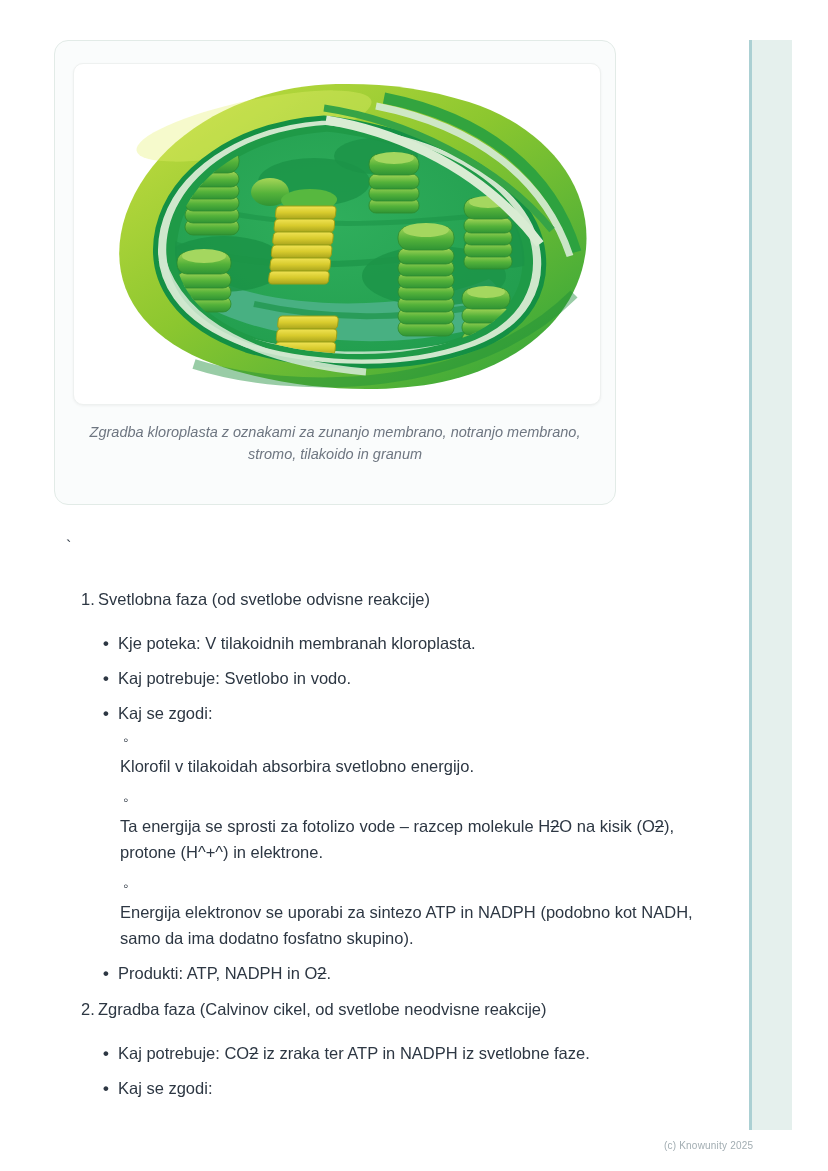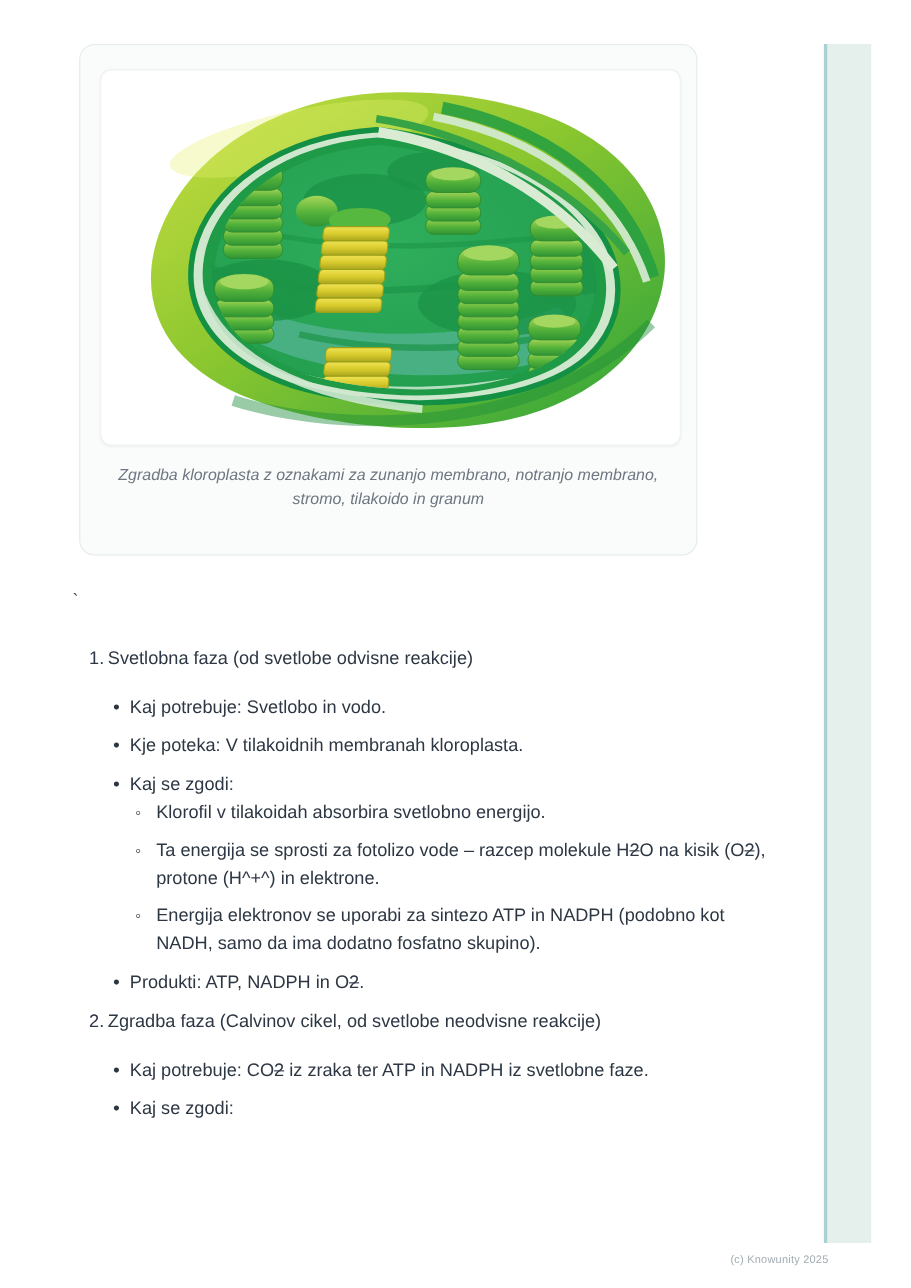--- a/index.html
+++ b/index.html
@@ -3,21 +3,21 @@
 <meta charset="utf-8">
 <style>
   html,body{margin:0;padding:0;}
   body{
     width:828px;height:1171px;position:relative;overflow:hidden;
     background:#ffffff;color:#2d3743;
     font-family:"Liberation Sans", sans-serif;
   }
   
   .figure-card{
-    position:absolute;left:72px;top:40px;width:562px;height:465px;
+    position:absolute;left:54px;top:40px;width:562px;height:465px;
     background:#fafcfc;border:1px solid #e2ebe7;border-radius:14px;
     box-sizing:border-box;
     text-decoration:underline;
   }
   .figure-inner{
     position:absolute;left:18px;top:22px;width:526px;height:340px;
     background:#ffffff;border:1px solid #eef1f0;border-radius:10px;
     overflow:hidden;box-shadow:0 1px 3px rgba(0,0,0,.05);
   }
   .figure-inner svg{display:block;width:100%;height:100%;}
@@ -33,21 +33,21 @@
   ol.outline{list-style:none;margin:0;padding:0;}
   ol.outline > li{margin-bottom:10px;}
   .oline{display:flex;}
   .onum{flex:0 0 34px;box-sizing:border-box;padding-left:17px;}
   ul.l1{list-style:none;margin:18px 0 0 0;padding:0 0 0 34px;}
   ul.l1 > li{margin-bottom:9px;}
   .row{display:flex;}
   .dot{flex:0 0 20px;}
   .dot::before{content:"\2022";padding-left:5px;font-weight:bold;}
   ul.l2{list-style:none;margin:0;padding:0 0 0 22px;}
-  ul.l2 > li{display:flex;margin-bottom:7px;}
+  ul.l2 > li{display:flex;margin-bottom:7px;flex-direction:column;}
   ul.l2 > li:last-child{margin-bottom:0;}
   .circ{flex:0 0 22px;}
   .circ::before{content:"\25E6";padding-left:3px;font-size:15px;}
   .li-text{flex:1;}
   .li-text b{font-weight:normal;}
   .li-text i{font-style:italic;}
   .li-text s{text-decoration:line-through;}
   
   .side-strip{
     position:absolute;left:749px;top:40px;width:43px;height:1090px;
@@ -200,25 +200,25 @@
 <div class="content">
   <ol class="outline">
     <li>
       <div class="oline">
         <span class="onum">1.</span>
         <div class="li-text"><b>Svetlobna faza</b><span> (od svetlobe odvisne reakcije)</span></div>
       </div>
       <ul class="l1">
         <li class="row">
           <span class="dot"></span>
+          <div class="li-text"><b>Kje poteka:</b><span> V tilakoidnih membranah kloroplasta.</span></div>
+        </li>
+        <li class="row">
+          <span class="dot"></span>
           <div class="li-text"><b>Kaj potrebuje:</b><span> Svetlobo in vodo.</span></div>
-        </li>
-        <li class="row">
-          <span class="dot"></span>
-          <div class="li-text"><b>Kje poteka:</b><span> V tilakoidnih membranah kloroplasta.</span></div>
         </li>
         <li>
           <div class="row">
             <span class="dot"></span>
             <div class="li-text"><b>Kaj se zgodi:</b></div>
           </div>
           <ul class="l2">
             <li>
               <span class="circ"></span>
               <div class="li-text"><span>Klorofil v tilakoidah absorbira svetlobno energijo.</span></div>

